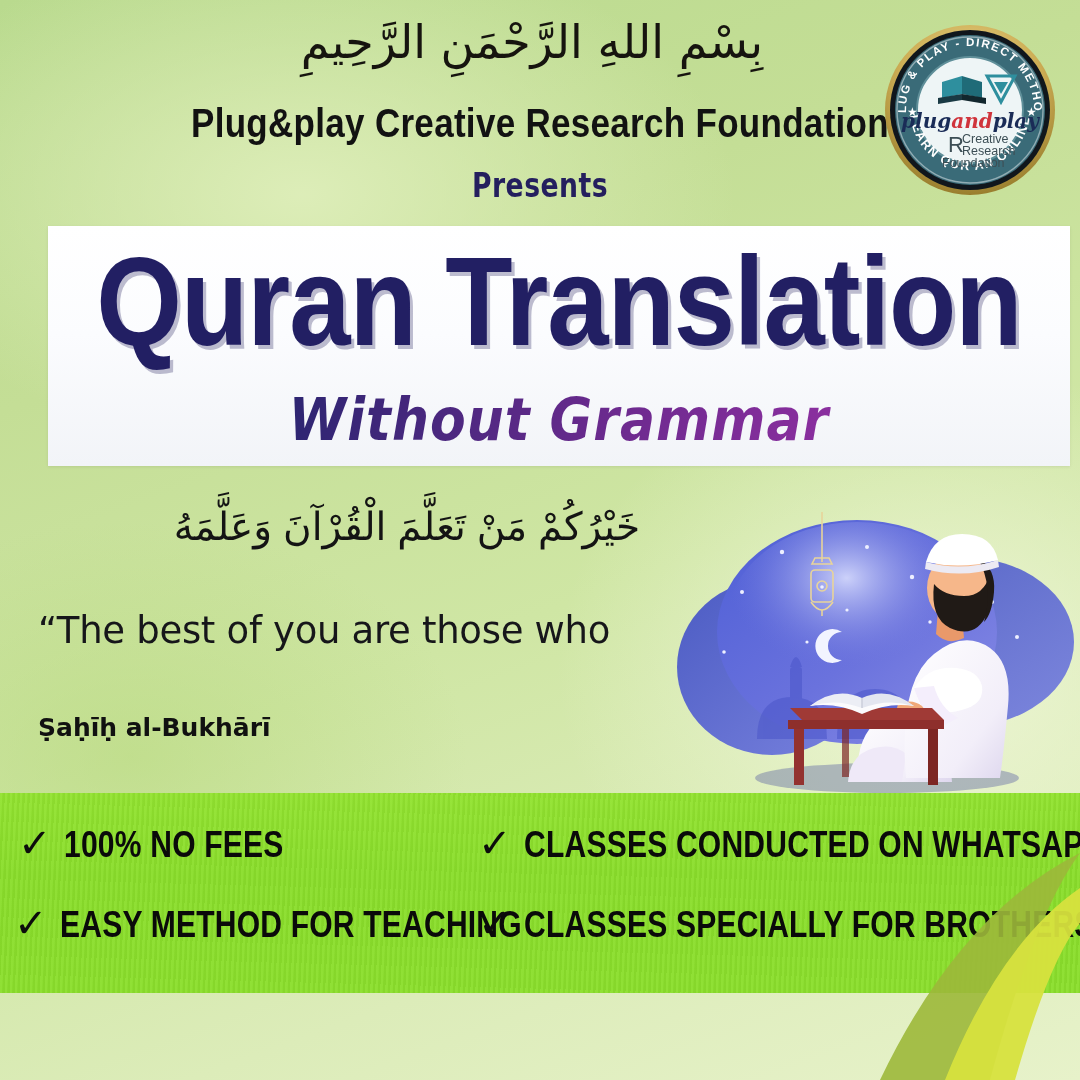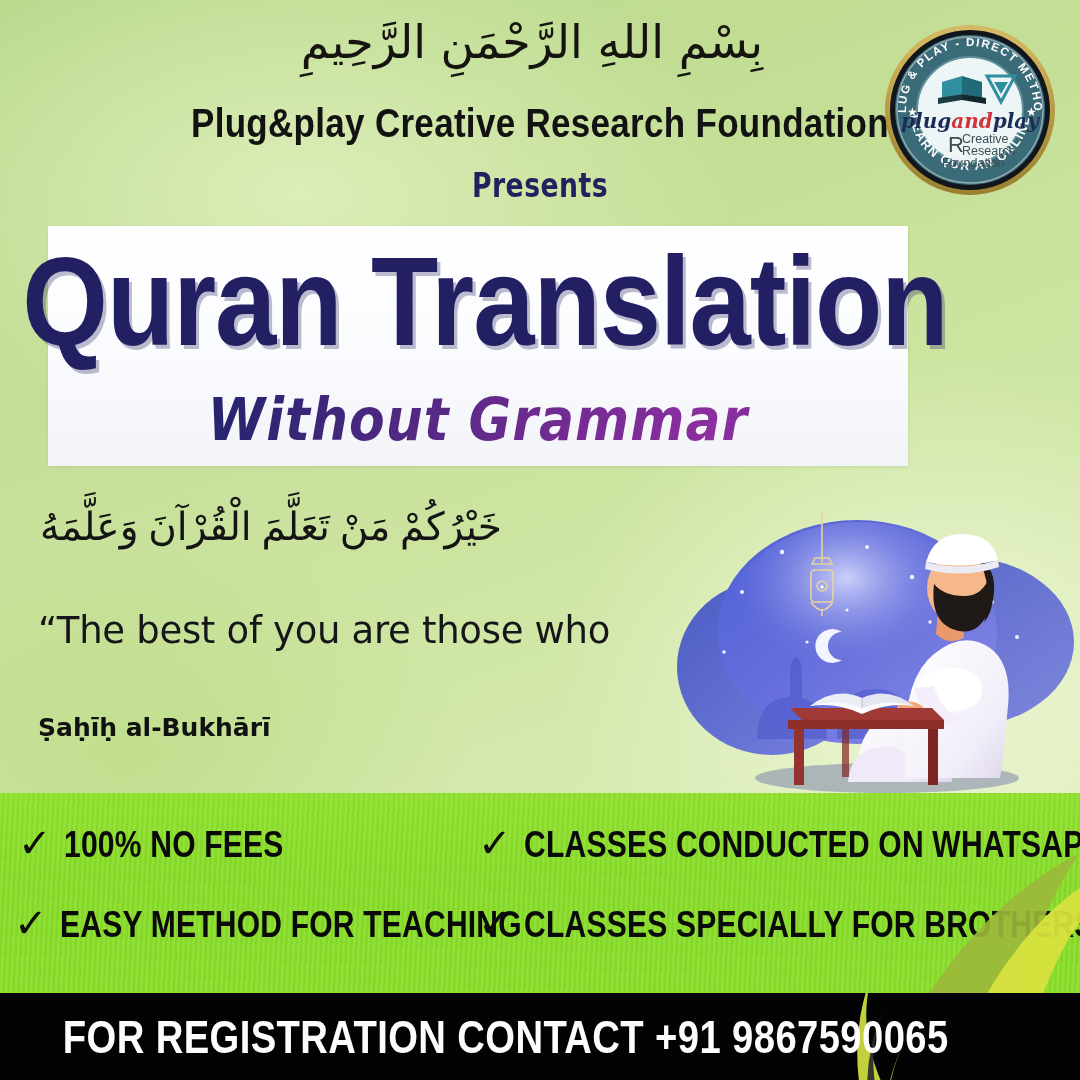--- a/index.html
+++ b/index.html
@@ -20,21 +20,21 @@
        opacity:.85;transform:rotate(-3deg);filter:blur(.4px);}
   .swb{left:30px;top:-28px;width:590px;height:540px;border-width:0 0 20px 0;border-bottom-color:#6f9a52;
        opacity:.55;transform:rotate(-5deg);filter:blur(1.2px);}
   .swc{left:52px;top:-58px;width:575px;height:545px;border-width:0 0 14px 0;border-bottom-color:#e3e53a;
        opacity:.92;transform:rotate(-6deg);}
   .swd{left:-20px;top:42px;width:640px;height:560px;border-width:0 0 150px 0;border-bottom-color:#8ec059;
        opacity:.38;transform:rotate(-2deg);filter:blur(2px);}
 
   
   #title-card{
-    position:absolute;left:48px;top:226px;width:860px;height:240px;
+    position:absolute;left:48px;top:226px;width:1022px;height:240px;
     background:linear-gradient(180deg,#ffffff 0%,#fbfcfe 45%,#f2f4f8 100%);
     box-shadow:0 1px 3px rgba(0,0,0,.08);
   }
   #main-title{
     position:absolute;left:0;right:0;top:12px;text-align:center;
     font-family:"Liberation Sans",sans-serif;
     font-weight:bold;font-size:104px;letter-spacing:-1px;
     color:#221f63;line-height:1;
     transform:scaleX(1.06) scaleY(1.22);transform-origin:center top;
     text-shadow:3px 3px 0 rgba(40,35,95,.30);
@@ -62,22 +62,22 @@
     letter-spacing:.3px;color:#121212;transform:scaleY(1.16);transform-origin:center top;
   }
   #presents{
     position:absolute;left:0;right:0;top:166px;text-align:center;
     font-family:"DejaVu Sans",sans-serif;font-weight:bold;font-size:29px;
     color:#241f5e;letter-spacing:.5px;transform:scaleY(1.15) scaleX(.92);transform-origin:center top;
   }
 
   
   #hadith-arabic{
-    position:absolute;left:40px;top:498px;width:600px;text-align:left;
-    direction:rtl;font-family:Liberation Serif, serif;font-size:39px;
+    position:absolute;left:40px;top:498px;width:600px;text-align:right;
+    direction:rtl;font-family:Liberation Sans, sans-serif;font-size:39px;
     color:#141414;line-height:1.5;
   }
   #hadith-en{
     position:absolute;left:38px;top:605px;width:600px;
     font-family:"DejaVu Sans",sans-serif;font-size:37px;color:#16161a;
     line-height:1.42;text-align:left;letter-spacing:-.3px;
   }
   #hadith-src{
     position:absolute;left:38px;top:713px;width:600px;text-align:left;
     font-family:"DejaVu Sans",sans-serif;font-weight:bold;font-size:25px;color:#111;
@@ -335,20 +335,14 @@
     </div>
   </div>
 
   <div id="band-swoosh">
     <svg viewBox="0 0 1080 287" width="1080" height="287">
       <path d="M1080 0 L1080 60 Q 960 120 880 287 L 990 287 Q 1035 120 1080 60 Z" fill="#9cb83a" opacity=".9"></path>
       <path d="M1080 95 Q 1000 150 945 287 L 1015 287 Q 1050 165 1080 130 Z" fill="#d7e23e" opacity=".95"></path>
     </svg>
   </div>
 
-  <div id="footer">
-    <i class="fsw fsw1"></i>
-    <i class="fsw fsw2"></i>
-    <i class="fsw fsw3"></i>
-    <div id="footer-text">FOR REGISTRATION CONTACT +91 9867590065</div>
-  </div>
 
 </div>
 
 </body></html>

